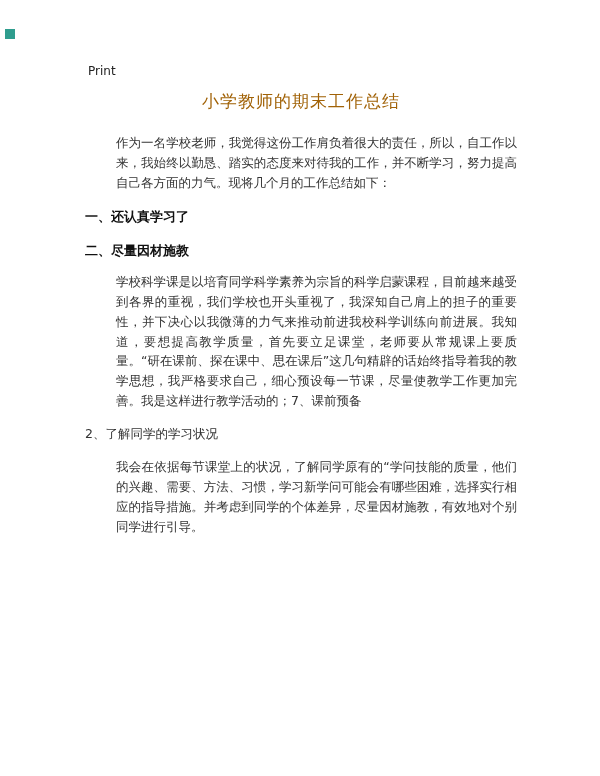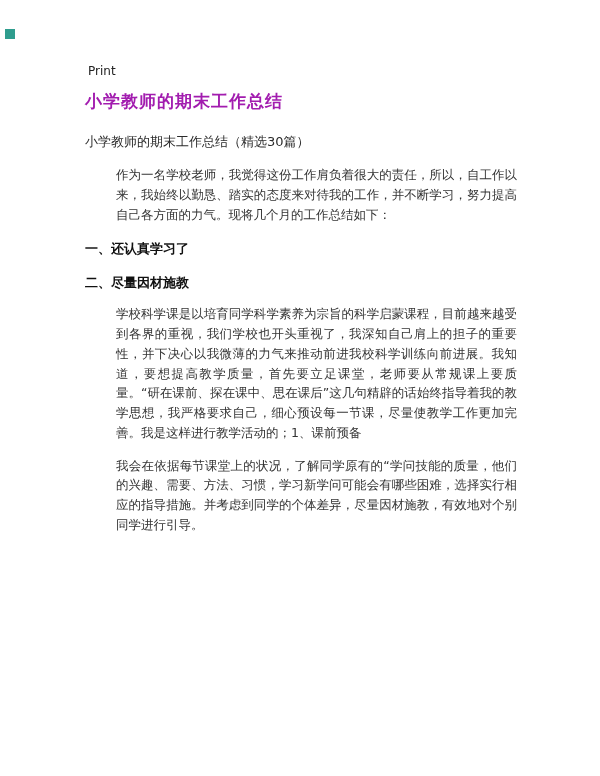--- a/index.html
+++ b/index.html
@@ -28,23 +28,24 @@
       color: #222222;
       cursor: pointer;
     }
     .doc {
       position: absolute;
       left: 85px;
       top: 90px;
       width: 432px;
     }
     .doc-title {
+      text-align: center;
       font-size: 17px;
-      font-weight: bold;
-      color: #a21caf;
+      font-weight: normal;
+      color: #a16207;
       margin-bottom: 20px;
       letter-spacing: 1px;
     }
     .doc-subtitle {
       font-size: 13px;
       color: #2b2b2b;
       margin-bottom: 14px;
     }
     .sec-heading {
       font-size: 13px;
@@ -71,29 +72,29 @@
 </head>
 <body>
 
 <div class="green-marker"></div>
 
 <div class="print-link">Print</div>
 
 <div class="doc">
   <h1 class="doc-title">小学教师的期末工作总结</h1>
 
-  <div class="doc-subtitle">小学教师的期末工作总结（精选30篇）</div>
 
 
   <p class="body-text">作为一名学校老师，我觉得这份工作肩负着很大的责任，所以，自工作以来，我始终以勤恳、踏实的态度来对待我的工作，并不断学习，努力提高自己各方面的力气。现将几个月的工作总结如下：</p>
 
   <div class="sec-heading">一、还认真学习了</div>
 
 
   <div class="sec-heading">二、尽量因材施教</div>
 
-  <p class="body-text">学校科学课是以培育同学科学素养为宗旨的科学启蒙课程，目前越来越受到各界的重视，我们学校也开头重视了，我深知自己肩上的担子的重要性，并下决心以我微薄的力气来推动前进我校科学训练向前进展。我知道，要想提高教学质量，首先要立足课堂，老师要从常规课上要质量。“研在课前、探在课中、思在课后”这几句精辟的话始终指导着我的教学思想，我严格要求自己，细心预设每一节课，尽量使教学工作更加完善。我是这样进行教学活动的；1、课前预备</p>
+  <p class="body-text">学校科学课是以培育同学科学素养为宗旨的科学启蒙课程，目前越来越受到各界的重视，我们学校也开头重视了，我深知自己肩上的担子的重要性，并下决心以我微薄的力气来推动前进我校科学训练向前进展。我知道，要想提高教学质量，首先要立足课堂，老师要从常规课上要质量。“研在课前、探在课中、思在课后”这几句精辟的话始终指导着我的教学思想，我严格要求自己，细心预设每一节课，尽量使教学工作更加完善。我是这样进行教学活动的；7、课前预备</p>
 
 
+  <p class="sub-point">2、了解同学的学习状况</p>
 
   <p class="body-text">我会在依据每节课堂上的状况，了解同学原有的“学问技能的质量，他们的兴趣、需要、方法、习惯，学习新学问可能会有哪些困难，选择实行相应的指导措施。并考虑到同学的个体差异，尽量因材施教，有效地对个别同学进行引导。</p>
 
 </div>
 
 </body></html>

